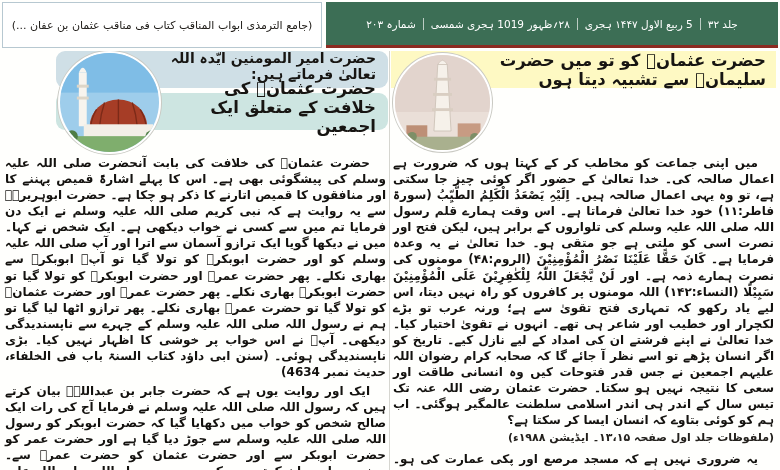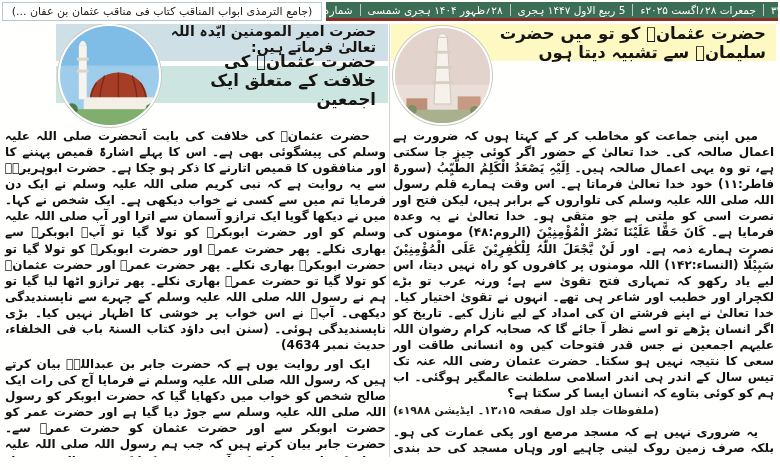--- a/index.html
+++ b/index.html
@@ -1,21 +1,21 @@
 <!DOCTYPE html>
 <html lang="ur" dir="ltr"><head>
 <meta charset="utf-8">
 <style>
   html,body{margin:0;padding:0;background:#e9e9e4;}
   .page{
     width:780px;height:470px;background:#fffffd;position:relative;overflow:hidden;
     font-family:"DejaVu Sans", sans-serif;color:#171512;margin:0 auto;
   }
   
-  .masthead{display:flex;align-items:stretch;height:21px;padding:2px 2px 0 2px;box-sizing:border-box;gap:4px;}
+  .masthead{display:flex;align-items:stretch;height:48px;padding:2px 2px 0 2px;box-sizing:border-box;gap:4px;}
   .ref-box{
     flex:1;border:1px solid #b7c8d1;background:#ffffff;display:flex;align-items:center;justify-content:center;
     font-size:11px;direction:rtl;color:#23201c;box-sizing:border-box;
   }
   .info-bar{
     width:452px;box-sizing:border-box;background:#3c6e55;color:#ffffff;direction:rtl;
     display:flex;align-items:center;justify-content:center;font-size:10.5px;
     border-bottom:3px solid #8c2b21;padding:0 6px;white-space:nowrap;overflow:hidden;
   }
   .info-bar .seg{display:inline-block;}
@@ -26,54 +26,53 @@
   .col-divider{width:1px;background:#d6d6d0;margin:0 1px;}
   
   .col-header{position:relative;min-height:100px;margin-bottom:4px;}
   .band{
     display:flex;align-items:center;box-sizing:border-box;direction:rtl;
     height:37px;margin-bottom:5px;
   }
   .kicker{font-size:14px;font-weight:bold;}
   .headline{font-size:16.5px;font-weight:bold;}
   
-  .left-col .band{margin-left:53px;padding:0 12px 8px 112px;justify-content:center;}
+  .left-col .band{margin-left:53px;padding:0 12px 8px 112px;justify-content:center;border-radius:9px;}
   .left-col .kicker{background:#cfdfe6;}
   .left-col .headline{background:#cde5e1;}
   .left-col .photo{left:55px;top:0;width:99px;height:99px;}
   
   .right-col .band{padding:0 10px 0 104px;justify-content:center;}
   .right-col .kicker{background:#e4dad3;}
   .right-col .headline{background:#fef9c3;}
   .right-col .photo{left:2px;top:2px;width:95px;height:95px;}
   .photo{
     position:absolute;border-radius:50%;overflow:hidden;background:#fff;
     border:2px solid #ffffff;box-shadow:0 0 0 1px #c9c9c2;z-index:3;
   }
   .photo svg{display:block;width:100%;height:100%;}
   
   .body{
     direction:rtl;text-align:justify;font-size:12px;line-height:1.34;color:#14120f;
     padding:0 2px;overflow:hidden;
   }
   .body p{margin:0 0 3px 0;text-indent:16px;font-weight:bold;}
-  .body p.citation-line{text-align:left;text-indent:0;font-size:11px;margin:1px 0 5px 0;color:#23201c;}
+  .body p.citation-line{text-align:right;text-indent:0;font-size:11px;margin:1px 0 5px 0;color:#23201c;}
 </style>
 </head>
 <body>
 
 <div class="page">
 
   <div class="masthead">
     <div class="ref-box">(جامع الترمذی ابواب المناقب کتاب فی مناقب عثمان بن عفان ...)</div>
     <div class="info-bar">
       <span class="seg">جلد ۳۲</span>
-      <span class="seg">جمعرات ۲۸؍اگست ۲۰۲۵ء</span>
       <span class="seg">5 ربیع الاول ۱۴۴۷ ہجری</span>
-      <span class="seg">۲۸؍ظہور ۱۴۰۴ ہجری شمسی</span>
+      <span class="seg">۲۸؍ظہور 1019 ہجری شمسی</span>
       <span class="seg">شمارہ ۲۰۳</span>
     </div>
   </div>
 
   <div class="columns">
 
     <section class="col left-col">
       <div class="col-header">
         <div class="photo">
           <svg viewBox="0 0 100 100" preserveAspectRatio="xMidYMid slice" aria-hidden="true">

